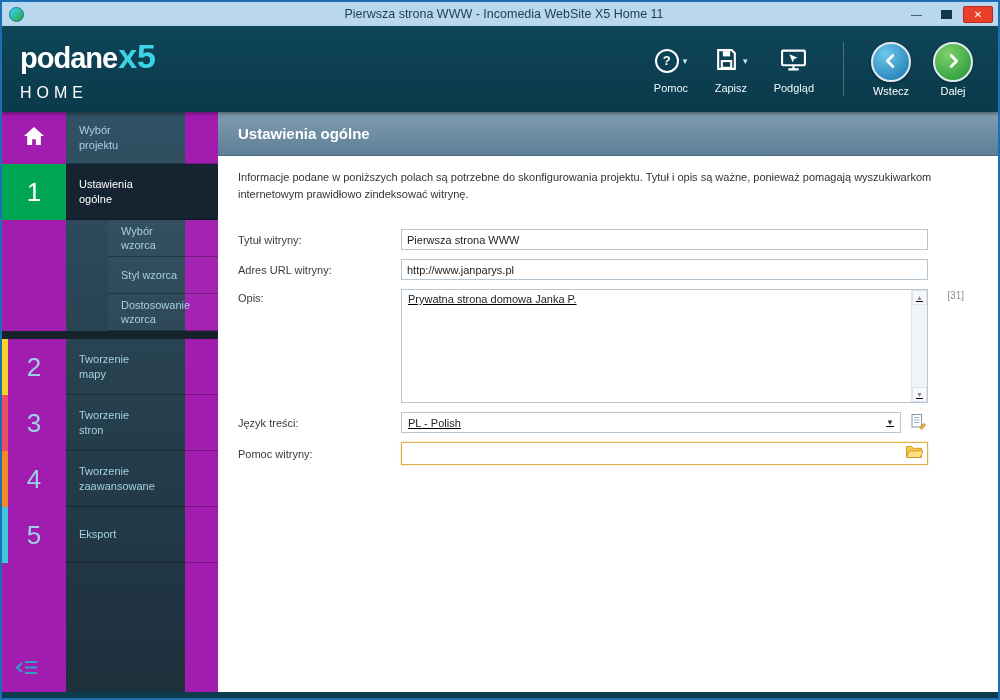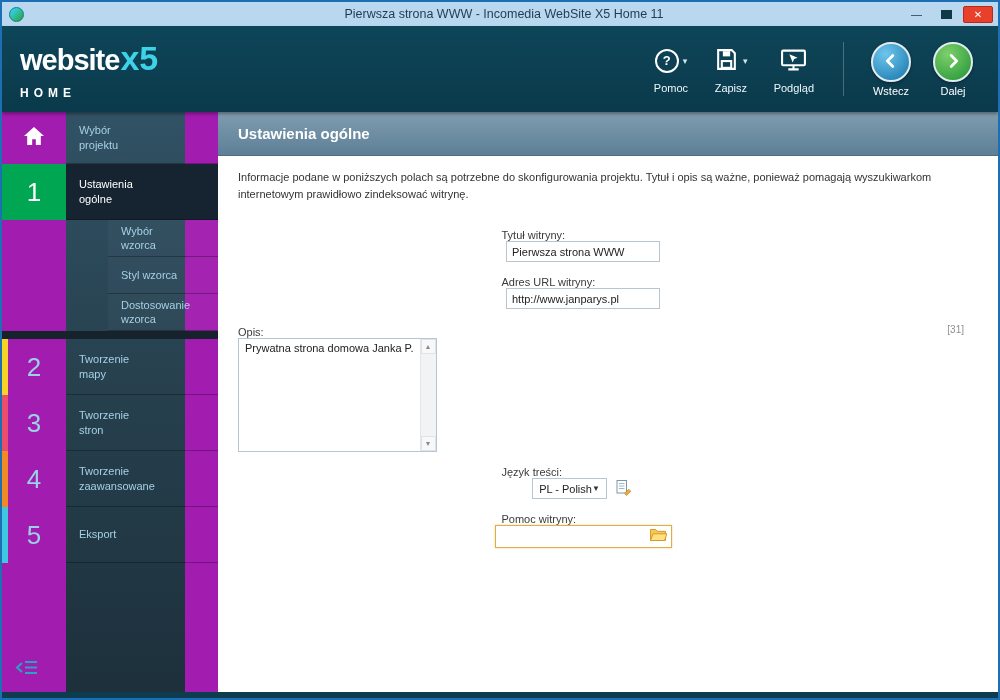--- a/index.html
+++ b/index.html
@@ -16,21 +16,21 @@
   .tbc { width:27px; height:17px; display:flex; align-items:center; justify-content:center; font-size:11px; color:#0e3946; cursor:pointer; }
   .tbc .max-shape { width:11px; height:9px; background:#0e3946; }
   .tbc.close { background:#e8402a; color:#fff; width:30px; font-size:10px; border-radius:2px; border:1px solid #b52a1c; }
 
   
   .header { height:86px; flex:none; background:linear-gradient(180deg,#0e4558,#0a3a4b); display:flex; align-items:center; padding:0 14px 0 18px; box-shadow:0 2px 3px rgba(0,0,0,.35); position:relative; z-index:3; }
   .logo { color:#fff; line-height:1; margin-top:2px; }
   .logo-row { display:flex; align-items:baseline; }
   .logo-main { font-size:29px; font-weight:bold; letter-spacing:-1px; }
   .logo-x5 { font-size:34px; font-weight:bold; color:#3ed2e8; margin-left:1px; }
-  .logo-sub { font-size:12px; font-weight:bold; letter-spacing:5px; margin-top:12px; }
+  .logo-sub { font-size:16px; font-weight:normal; letter-spacing:5px; margin-top:12px; }
   .hspacer { flex:1; }
   .tbtn { display:flex; flex-direction:column; align-items:center; color:#eef7fb; font-size:11px; margin:0 13px; cursor:pointer; }
   .tbtn .ic { height:32px; display:flex; align-items:center; justify-content:center; }
   .menu-caret { font-size:9px; color:#cfe6ef; margin-left:4px; }
   .help-circle { width:24px; height:24px; border:2px solid #fff; border-radius:50%; display:flex; align-items:center; justify-content:center; font-size:13px; font-weight:bold; color:#fff; }
   .tbtn .lbl { margin-top:5px; }
   .hsep { width:1px; height:54px; background:rgba(255,255,255,.25); margin:0 16px; flex:none; }
   .navbtn { display:flex; flex-direction:column; align-items:center; color:#fff; font-size:11px; margin:0 11px; cursor:pointer; }
   .circle { width:40px; height:40px; border-radius:50%; border:2px solid #e2ebf0; display:flex; align-items:center; justify-content:center; box-shadow:0 1px 3px rgba(0,0,0,.4); }
   .circle.back { background:radial-gradient(circle at 35% 28%, #6ec6ec, #1474aa); }
@@ -60,25 +60,25 @@
   .row-gap { height:8px; background:#17232c; }
   .row-fill { flex:1; cursor:default; }
   .row-fill .lcell { border-bottom:none; }
   .collapse-btn { position:absolute; left:13px; bottom:12px; z-index:2; cursor:pointer; }
 
   
   .content { flex:1; background:#fff; display:flex; flex-direction:column; min-width:0; }
   .content-hd { height:44px; flex:none; background:linear-gradient(180deg,#809daf,#5d7f97); color:#fff; font-size:15px; font-weight:bold; line-height:44px; padding-left:20px; border-bottom:1px solid #4e6d82; }
   .desc { font-size:11px; color:#333; line-height:1.55; margin:13px 36px 0 20px; }
   .form { margin-top:26px; padding:0 70px 0 20px; }
-  .frow { display:flex; align-items:center; margin-bottom:14px; position:relative;flex-direction:column; }
+  .frow { display:flex; align-items:center; margin-bottom:9px; position:relative; }
   .frow.top { align-items:flex-start; }
   .flabel { width:163px; flex:none; font-size:11px; color:#3a3a3a; padding-top:0; }
   .frow.top .flabel { padding-top:3px; }
-  .fctrl { flex:1; min-width:0; }
+  .fctrl { flex:1; min-width:0;text-decoration:underline; }
   input.text { width:100%; height:21px; border:1px solid #b7c6d0; font-family:"Liberation Sans",sans-serif; font-size:11px; padding:0 5px; color:#222; background:#fff; outline:none; }
   .textarea-box { height:114px; border:1px solid #b7c6d0; background:#fff; display:flex; }
   .ta-text { flex:1; padding:3px 6px; font-size:11px; color:#222; overflow:hidden; }
   .ta-scroll { width:16px; flex:none; background:#f2f3f5; border-left:1px solid #e3e5e8; display:flex; flex-direction:column; }
   .sb-btn { height:15px; flex:none; background:#f7f8f9; border:1px solid #e0e2e5; color:#8b8b8b; font-size:7px; display:flex; align-items:center; justify-content:center; cursor:pointer; }
   .sb-track { flex:1; }
   .counter { position:absolute; right:-36px; top:1px; font-size:10px; color:#8f8f8f; }
   .ctrl-with-btn { display:flex; align-items:flex-end; gap:7px; }
   .select-box { flex:1; height:21px; border:1px solid #b7c6d0; background:#fff; display:flex; align-items:center; justify-content:space-between; padding:0 6px; font-size:11px; color:#222; cursor:pointer; min-width:0; }
   .select-caret { font-size:8px; color:#333; }
@@ -101,21 +101,21 @@
       <div class="tbc">
           <span class="max-shape"></span>
         </div>
       <div class="tbc close">✕</div>
     </div>
   </div>
 
   <div class="header">
     <div class="logo">
       <div class="logo-row">
-        <span class="logo-main">website</span>
+        <span class="logo-main">podane</span>
         <span class="logo-x5">x5</span>
       </div>
       <div class="logo-sub">HOME</div>
     </div>
     <div class="hspacer"></div>
 
     <div class="tbtn">
       <div class="ic">
         <span class="help-circle">?</span>
         <span class="menu-caret">▾</span>

